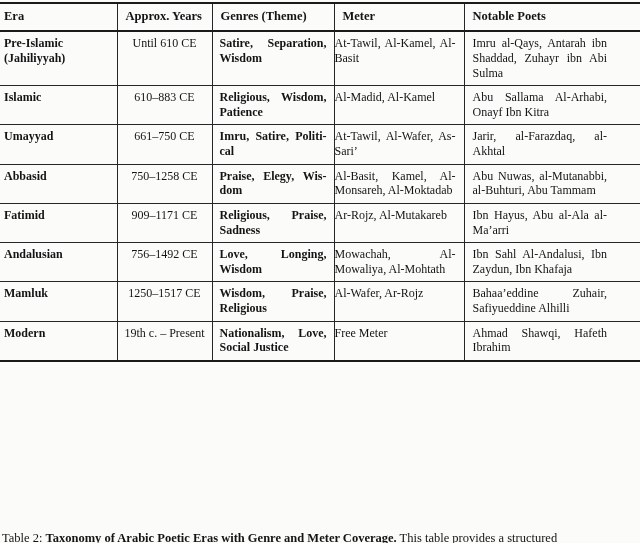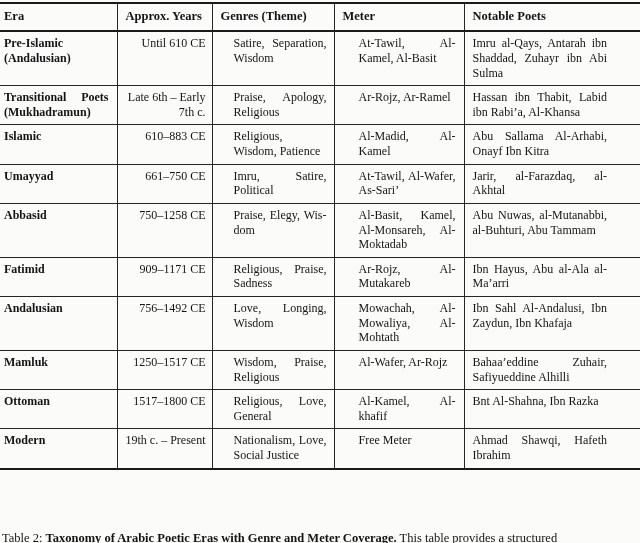--- a/index.html
+++ b/index.html
@@ -28,23 +28,23 @@
   }
   th {
     text-align: left; font-weight: bold; font-size: 12.5px;
     padding-top: 5px; padding-bottom: 6px;
     border-bottom: 2.5px solid #1a1a1a;
   }
   th + th, td + td { border-left: 1.3px solid #262626; }
   tbody tr + tr td { border-top: 1.4px solid #262626; }
   .cell-era    { font-weight: bold; text-align: justify; padding-left: 4px; padding-right: 8px; }
   th.h-era     { padding-left: 4px; }
-  .cell-years  { text-align: right; padding-left: 6px; padding-right: 6px; }
-  .cell-genres { text-align: justify; padding-left: 21px; padding-right: 7px; }
-  .cell-meter  { text-align: justify; padding-left: 24px; padding-right: 8px; }
+  .cell-years  { text-align: center; padding-left: 6px; padding-right: 6px; }
+  .cell-genres { text-align: justify; padding-left: 7px; padding-right: 7px; font-weight: bold; }
+  .cell-meter  { text-align: justify; padding-left: 0; padding-right: 8px; }
   .cell-poets  { text-align: justify; padding-left: 8px; padding-right: 33px; }
   .caption {
     position: absolute; top: 531px; left: 2px; width: 638px;
     font-size: 12.5px; line-height: 1.2; white-space: nowrap;
   }
   .caption b { font-weight: bold; }
 </style>
 </head>
 <body>
 
@@ -60,32 +60,25 @@
     <tr>
       <th class="h-era">Era</th>
       <th>Approx. Years</th>
       <th>Genres (Theme)</th>
       <th>Meter</th>
       <th>Notable Poets</th>
     </tr>
   </thead>
   <tbody>
     <tr>
-      <td class="cell-era">Pre-Islamic (Andalusian)</td>
+      <td class="cell-era">Pre-Islamic (Jahiliyyah)</td>
       <td class="cell-years">Until 610 CE</td>
       <td class="cell-genres">Satire, Separation, Wisdom</td>
       <td class="cell-meter">At-Tawil, Al-Kamel, Al-Basit</td>
       <td class="cell-poets">Imru al-Qays, Antarah ibn Shaddad, Zuhayr ibn Abi Sulma</td>
-    </tr>
-    <tr>
-      <td class="cell-era">Transitional Poets (Mukhadramun)</td>
-      <td class="cell-years">Late 6th – Early 7th c.</td>
-      <td class="cell-genres">Praise, Apology, Religious</td>
-      <td class="cell-meter">Ar-Rojz, Ar-Ramel</td>
-      <td class="cell-poets">Hassan ibn Thabit, Labid ibn Rabi’a, Al-Khansa</td>
     </tr>
     <tr>
       <td class="cell-era">Islamic</td>
       <td class="cell-years">610–883 CE</td>
       <td class="cell-genres">Religious, Wisdom, Patience</td>
       <td class="cell-meter">Al-Madid, Al-Kamel</td>
       <td class="cell-poets">Abu Sallama Al-Arhabi, On­ayf Ibn Kitra</td>
     </tr>
     <tr>
       <td class="cell-era">Umayyad</td>
@@ -116,27 +109,20 @@
       <td class="cell-poets">Ibn Sahl Al-Andalusi, Ibn Za­ydun, Ibn Khafaja</td>
     </tr>
     <tr>
       <td class="cell-era">Mamluk</td>
       <td class="cell-years">1250–1517 CE</td>
       <td class="cell-genres">Wisdom, Praise, Religious</td>
       <td class="cell-meter">Al-Wafer, Ar-Rojz</td>
       <td class="cell-poets">Bahaa’eddine Zuhair, Safiyueddine Alhilli</td>
     </tr>
     <tr>
-      <td class="cell-era">Ottoman</td>
-      <td class="cell-years">1517–1800 CE</td>
-      <td class="cell-genres">Religious, Love, General</td>
-      <td class="cell-meter">Al-Kamel, Al-khafif</td>
-      <td class="cell-poets">Bnt Al-Shahna, Ibn Razka</td>
-    </tr>
-    <tr>
       <td class="cell-era">Modern</td>
       <td class="cell-years">19th c. – Present</td>
       <td class="cell-genres">Nationalism, Love, Social Justice</td>
       <td class="cell-meter">Free Meter</td>
       <td class="cell-poets">Ahmad Shawqi, Hafeth Ibrahim</td>
     </tr>
   </tbody>
 </table>
 
 <div class="caption"><span>Table 2: </span><b>Taxonomy of Arabic Poetic Eras with Genre and Meter Coverage.</b><span> This table provides a structured</span></div>

